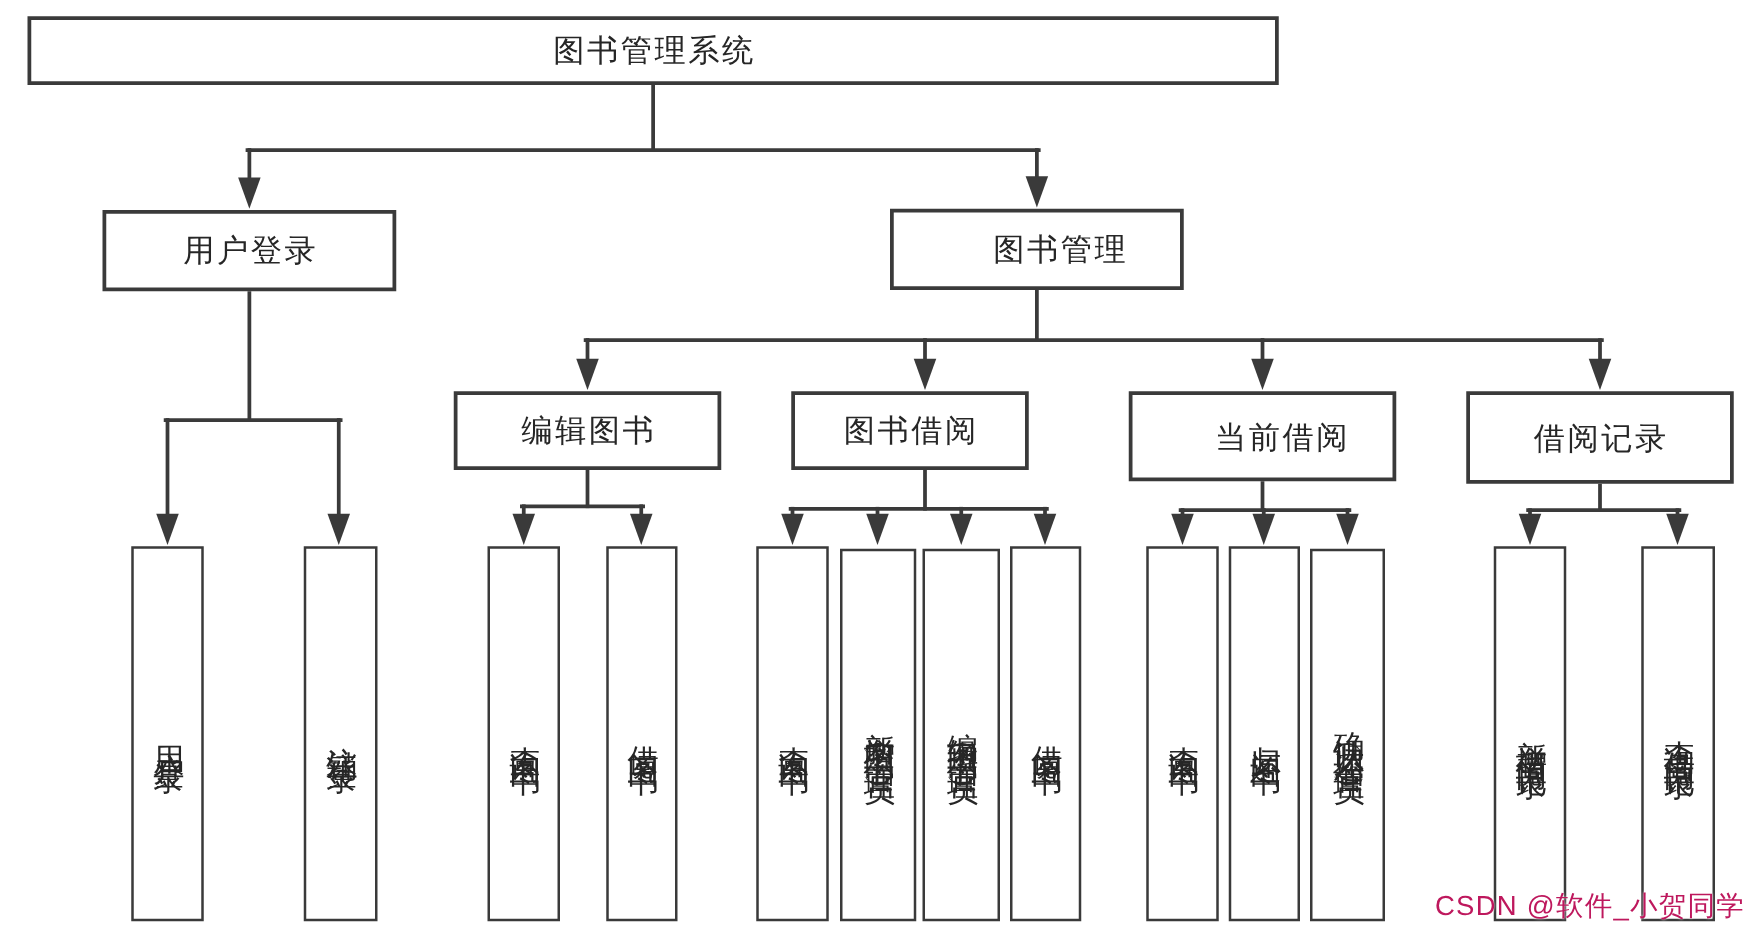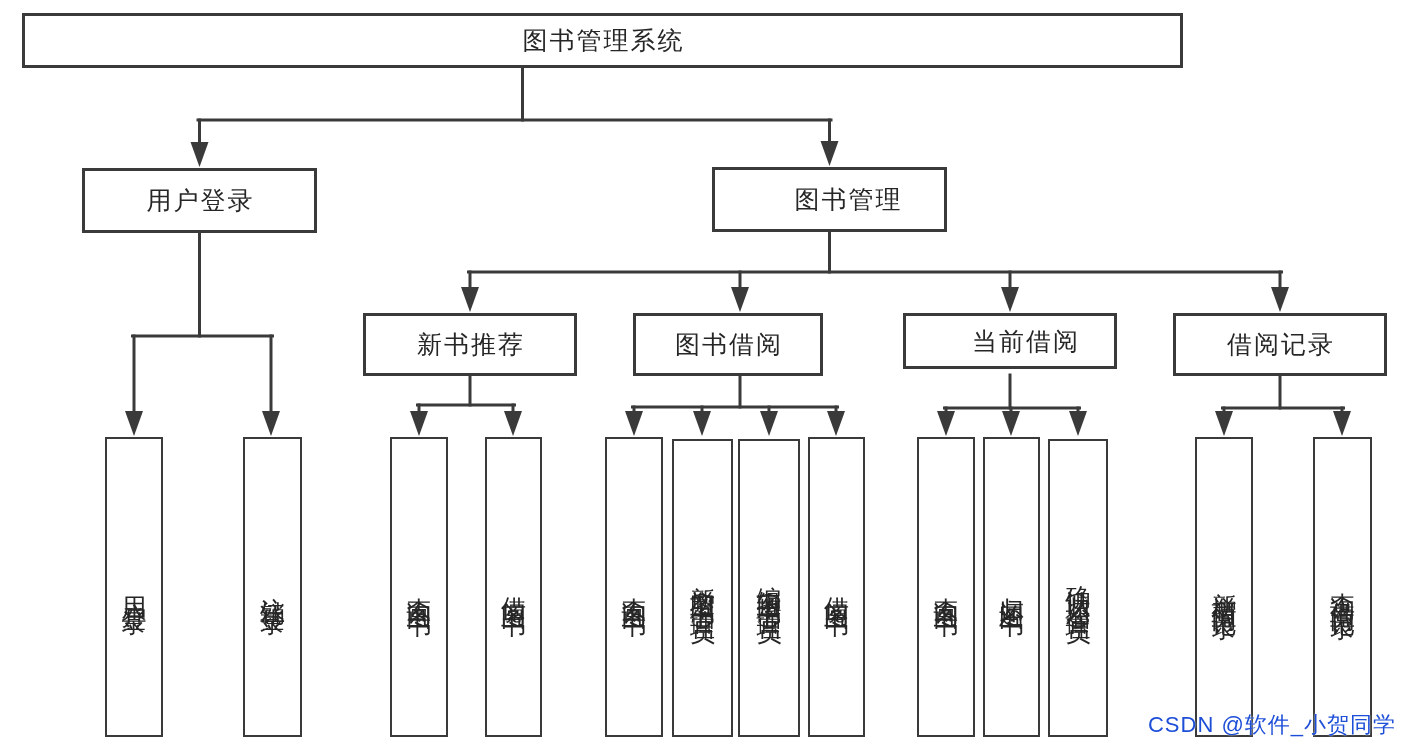--- a/index.html
+++ b/index.html
@@ -29,21 +29,21 @@
     letter-spacing:5px;
     line-height:1;
     white-space:nowrap;
   }
   .watermark{
     position:absolute;
     right:9px;bottom:7px;
     z-index:3;
     font-size:22px;
     letter-spacing:1px;
-    color:#1d4ed8;
+    color:#be185d;
     text-shadow:0 0 2px #ffffff;
     white-space:nowrap;
   }
 </style>
 </head>
 <body>
 
 <svg id="wires" width="1405" height="747" viewBox="0 0 1405 747">
   <g stroke="#3a3a3a" stroke-width="3" fill="#3a3a3a" stroke-linecap="square">
 
@@ -115,41 +115,41 @@
       <line x1="1280" y1="375" x2="1280" y2="408"></line>
       <line x1="1222.5" y1="408" x2="1343.5" y2="408"></line>
       <line x1="1224" y1="408" x2="1224" y2="418"></line>
       <polygon points="1215,411 1233,411 1224,436" stroke="none"></polygon>
       <line x1="1342" y1="408" x2="1342" y2="418"></line>
       <polygon points="1333,411 1351,411 1342,436" stroke="none"></polygon>
     </g>
   </g>
 </svg>
 
-<div class="node hnode" style="left:22px;top:13px;width:1161px;height:55px;">
+<div class="node hnode" style="left:22px;top:13px;width:1001px;height:55px;">
   <span>图书管理系统</span>
 </div>
 
 <div class="node hnode" style="left:82px;top:168px;width:235px;height:65px;">
   <span>用户登录</span>
 </div>
 <div class="node hnode" style="left:712px;top:167px;width:235px;height:65px;padding-left:36px;">
   <span>图书管理</span>
 </div>
 
 <div class="node hnode" style="left:363px;top:313px;width:214px;height:63px;">
-  <span>新书推荐</span>
+  <span>编辑图书</span>
 </div>
 <div class="node hnode" style="left:633px;top:313px;width:190px;height:63px;">
   <span>图书借阅</span>
 </div>
-<div class="node hnode" style="left:903px;top:313px;width:214px;height:56px;padding-left:30px;">
+<div class="node hnode" style="left:903px;top:313px;width:214px;height:72px;padding-left:30px;">
   <span>当前借阅</span>
 </div>
-<div class="node hnode" style="left:1173px;top:313px;width:214px;height:63px;">
+<div class="node hnode" style="left:1173px;top:313px;width:214px;height:74px;">
   <span>借阅记录</span>
 </div>
 
 <div class="node leaf" style="left:105px;top:437px;width:58px;height:300px;">
   <span class="vtext">用户登录</span>
 </div>
 <div class="node leaf" style="left:243px;top:437px;width:59px;height:300px;">
   <span class="vtext">注销登录</span>
 </div>
 

